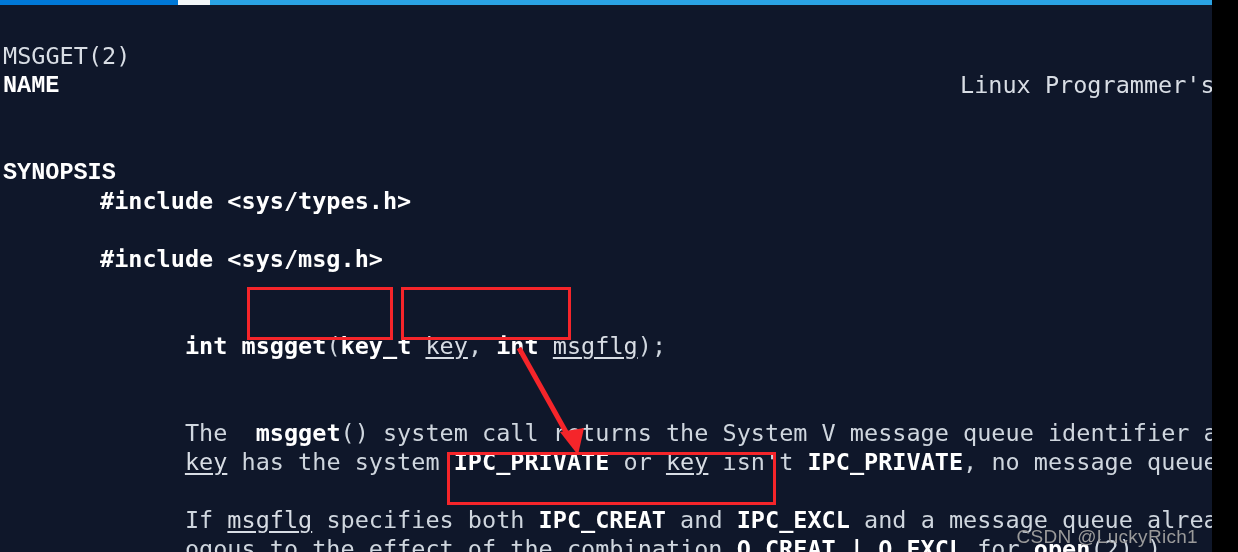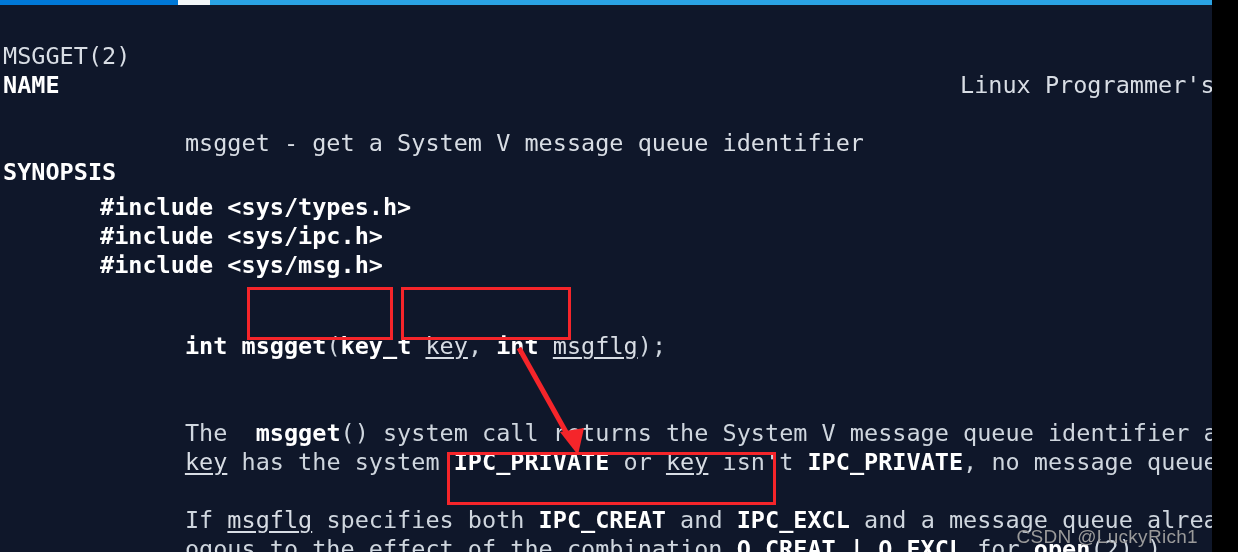--- a/index.html
+++ b/index.html
@@ -67,30 +67,30 @@
     height: 29px;
     white-space: pre;
     font-family: "DejaVu Sans Mono", "Liberation Mono", monospace;
     font-size: 23.5px;
     line-height: 29px;
   }
   .dim { color: #cfd6de; }
   .b {
     font-weight: bold;
     color: #ffffff;
-    margin-top: 6px;
   }
   .u {
     text-decoration: underline;
     text-underline-offset: 3px;
     color: #d8dde4;
   }
   .hdr {
     font-weight: bold;
     color: #ffffff;
+    font-family: Liberation Mono, monospace;
   }
 
   
   .redbox {
     position: absolute;
     border: 3px solid #f5252a;
     box-sizing: border-box;
     pointer-events: none;
   }
 
@@ -127,28 +127,24 @@
   <div id="term">
 
     
     <div class="line" style="top:8px;">
       <span style="position:absolute;left:3px;">MSGGET(2)</span>
       <span style="position:absolute;left:960px;">Linux Programmer's Ma</span>
     </div>
 
     
     <div class="line hdr" style="top:66px;left:3px;">NAME</div>
-    <div class="line" style="top:95px;left:100px;">
-      <span>msgget - get a System V message queue identifier</span>
-    </div>
 
     
     <div class="line hdr" style="top:153px;left:3px;">SYNOPSIS</div>
     <div class="line b" style="top:182px;left:100px;">#include &lt;sys/types.h&gt;</div>
-    <div class="line b" style="top:211px;left:100px;">#include &lt;sys/ipc.h&gt;</div>
     <div class="line b" style="top:240px;left:100px;">#include &lt;sys/msg.h&gt;</div>
 
     
     <div class="line" style="top:298px;left:100px;">
       <span class="b">int</span><span class="b"> </span><span class="b">msgget</span><span class="dim">(</span><span class="b">key_t</span><span> </span><span class="u">key</span><span class="dim">,</span><span> </span><span class="b">int</span><span> </span><span class="u">msgflg</span><span class="dim">)</span><span class="dim">;</span>
     </div>
 
     
 
     <div class="line" style="top:385px;left:100px;">

